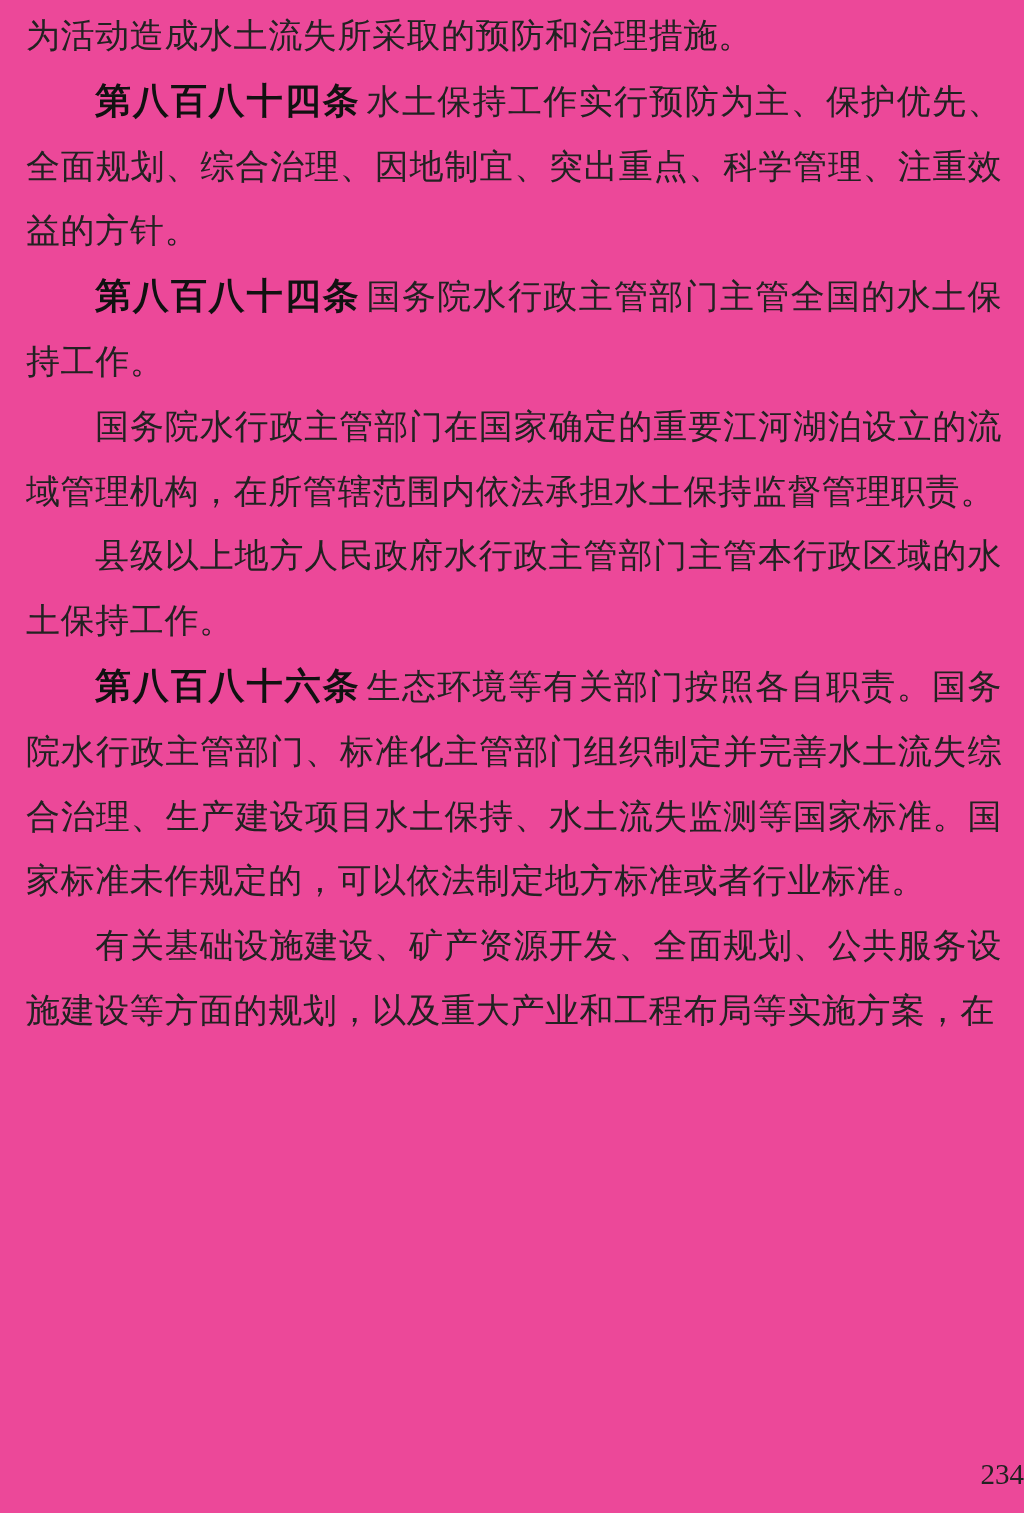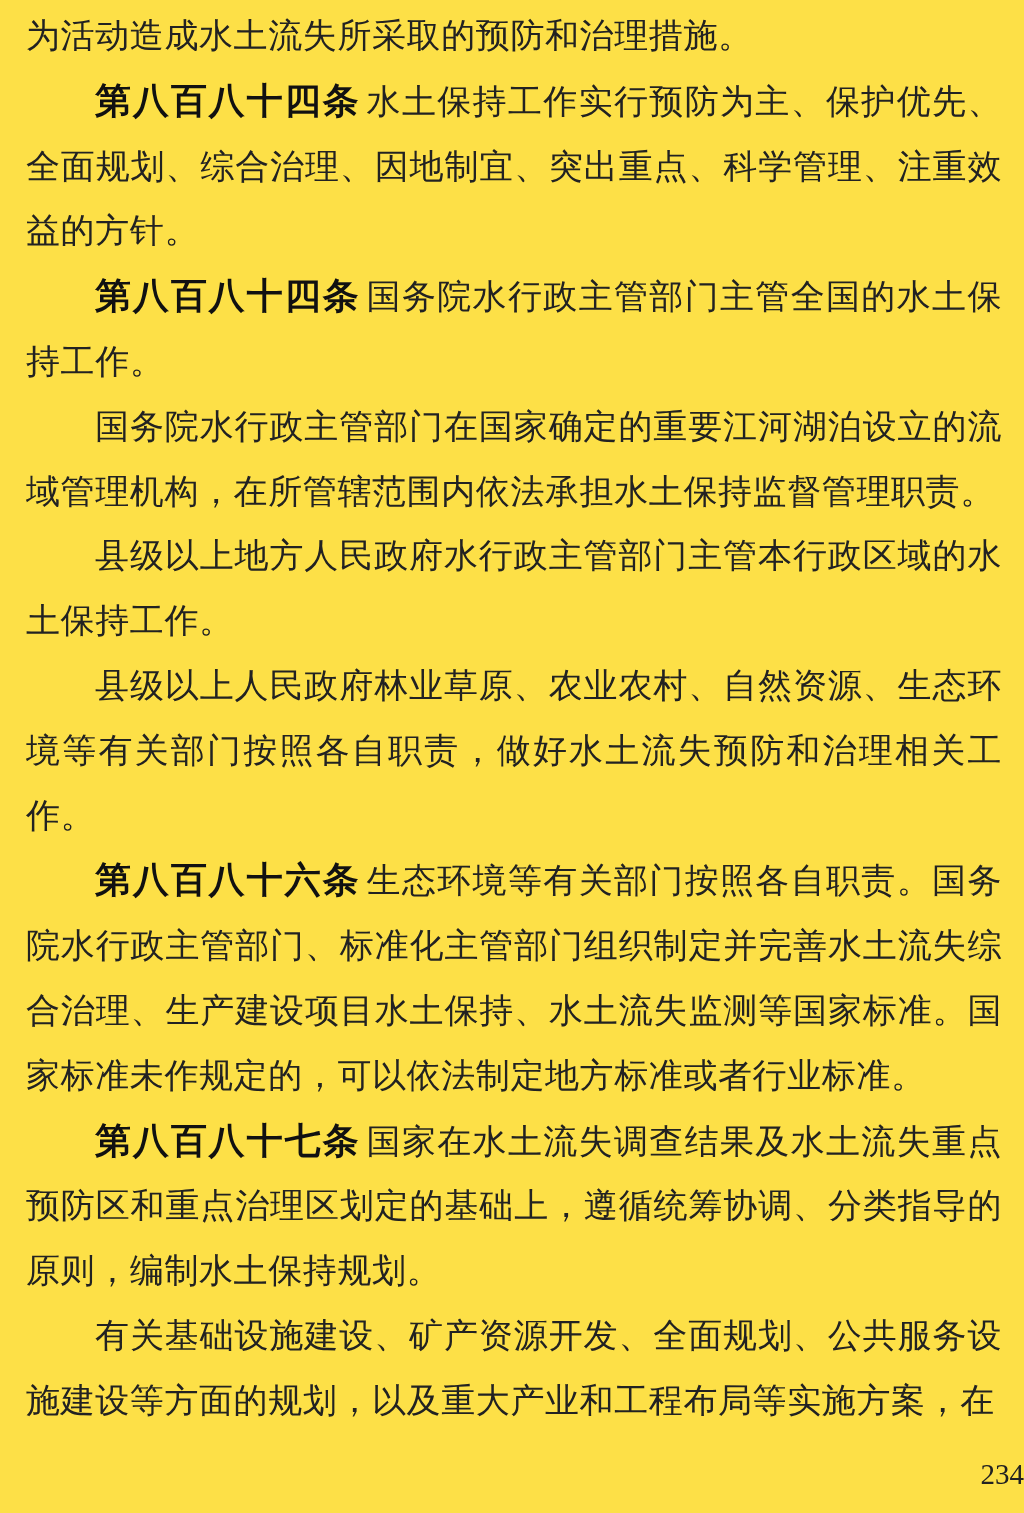--- a/index.html
+++ b/index.html
@@ -4,21 +4,21 @@
 <style>
   html, body {
     margin: 0;
     padding: 0;
     background: #ffffff;
   }
   .page {
     position: relative;
     width: 1024px;
     height: 1513px;
-    background: #fde047;
+    background: #ec4899;
     color: #222222;
     overflow: hidden;
   }
   .content {
     position: absolute;
     left: 26px;
     top: 4px;
     width: 976px;
   }
   .para {
@@ -66,25 +66,23 @@
     <p class="para"><span>为活动造成水土流失所采取的预防和治理措施。</span></p>
 
     <p class="para indent"><b class="art-head">第八百八十四条</b><span>水土保持工作实行预防为主、保护优先、全面规划、综合治理、因地制宜、突出重点、科学管理、注重效益的方针。</span></p>
 
     <p class="para indent"><b class="art-head">第八百八十四条</b><span>国务院水行政主管部门主管全国的水土保持工作。</span></p>
 
     <p class="para indent"><span>国务院水行政主管部门在国家确定的重要江河湖泊设立的流域管理机构，在所管辖范围内依法承担水土保持监督管理职责。</span></p>
 
     <p class="para indent"><span>县级以上地方人民政府水行政主管部门主管本行政区域的水土保持工作。</span></p>
 
-    <p class="para indent"><span>县级以上人民政府林业草原、农业农村、自然资源、生态环境等有关部门按照各自职责，做好水土流失预防和治理相关工作。</span></p>
 
     <p class="para indent"><b class="art-head">第八百八十六条</b><span>生态环境等有关部门按照各自职责。国务院水行政主管部门、标准化主管部门组织制定并完善水土流失综合治理、生产建设项目水土保持、水土流失监测等国家标准。国家标准未作规定的，可以依法制定地方标准或者行业标准。</span></p>
 
-    <p class="para indent"><b class="art-head">第八百八十七条</b><span>国家在水土流失调查结果及水土流失重点预防区和重点治理区划定的基础上，遵循统筹协调、分类指导的原则，编制水土保持规划。</span></p>
 
     <p class="para indent"><span>有关基础设施建设、矿产资源开发、全面规划、公共服务设施建设等方面的规划，以及重大产业和工程布局等实施方案，在</span></p>
 
   </div>
 
   <div class="footer">
     <span>234</span>
   </div>
 </div>
 

